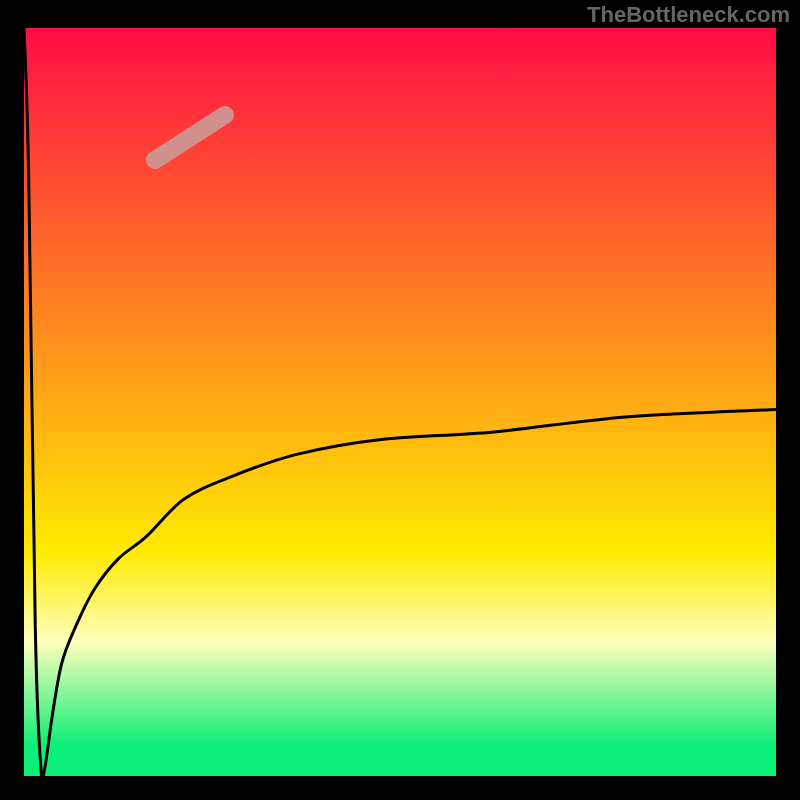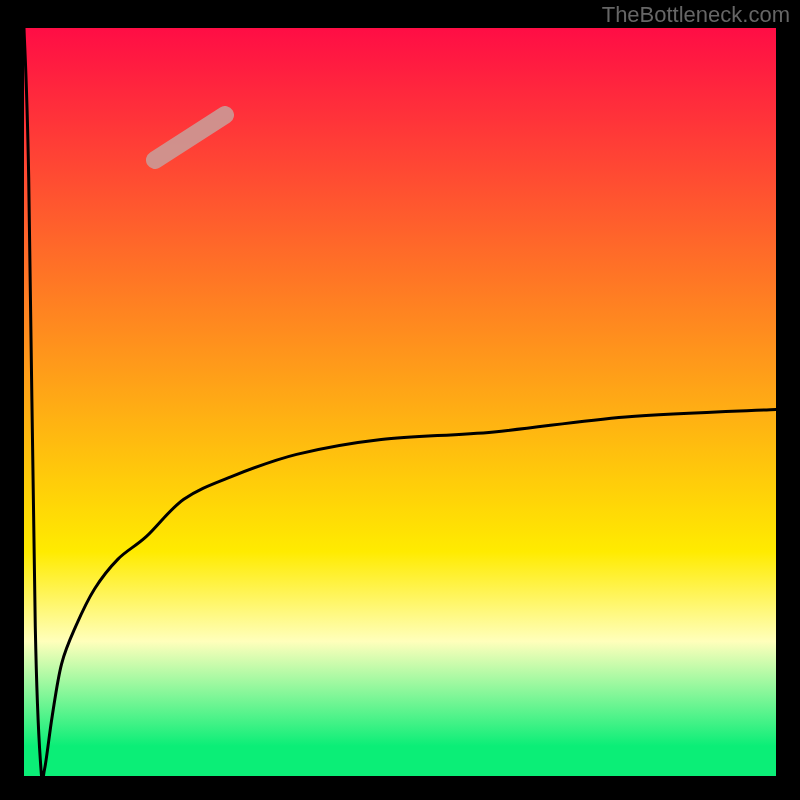--- a/index.html
+++ b/index.html
@@ -1,18 +1,18 @@
 <!DOCTYPE html>
 <html><head>
 <meta charset="utf-8">
 <style>
 html, body { margin: 0; padding: 0; width: 800px; height: 800px; overflow: hidden; background: #fff; }
 .wrap { position: relative; width: 800px; height: 800px; }
 svg { display: block; }
-.watermark { position: absolute; top: 2px; right: 10px; font-family: Arial, sans-serif; font-size: 22px; font-weight: normal; color: #666; }
+.watermark { position: absolute; top: 2px; right: 10px; font-family: Arial, sans-serif; font-size: 22px; font-weight: bold; color: #666; }
 </style>
 </head>
 <body>
 
 <div class="wrap">
   <svg id="svg" width="800" height="800">
       <defs>
         <linearGradient id="bg" x1="0" y1="0" x2="0" y2="1">
           <stop offset="0%" stop-color="#FF0D45"></stop>
           <stop offset="45%" stop-color="#FF9A1A"></stop>

